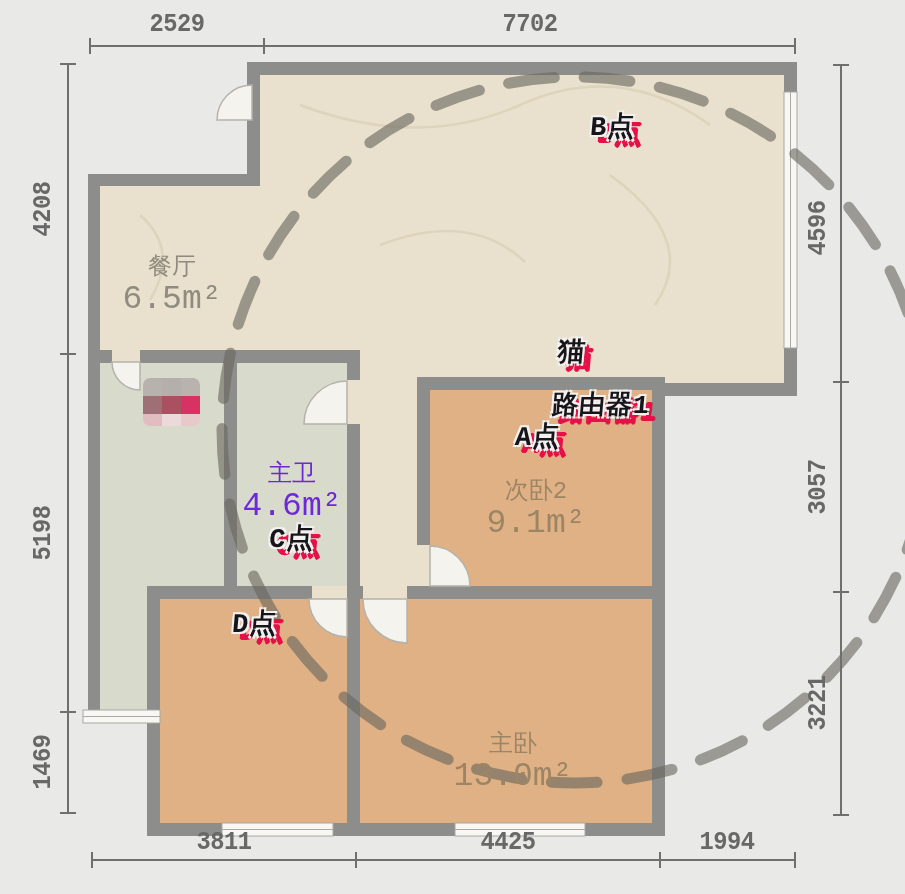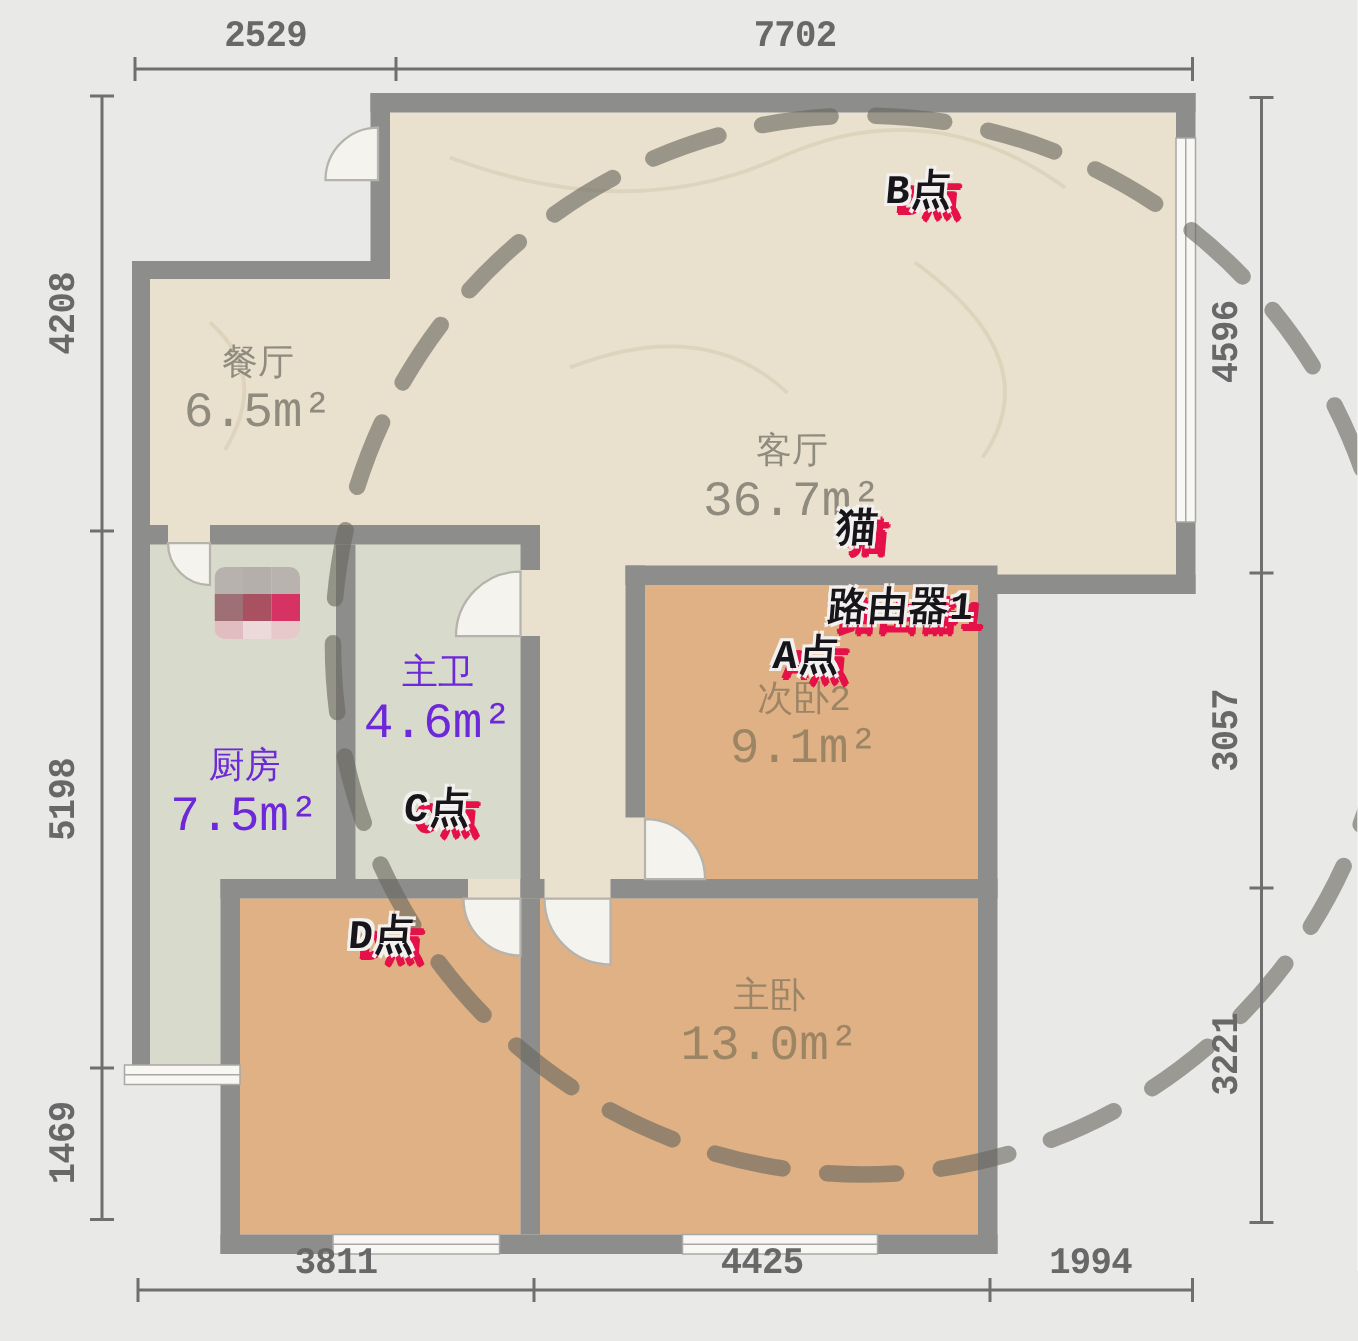--- a/index.html
+++ b/index.html
@@ -13,20 +13,21 @@
   .dim{
     position:absolute;color:#686868;font-size:25px;font-weight:700;
     letter-spacing:-0.5px;white-space:nowrap;
     transform:translate(-50%,-50%) scaleX(0.95);
   }
   .dim.vert{transform:translate(-50%,-50%) rotate(-90deg) scaleX(0.95);}
   
   .room-label{
     position:absolute;text-align:center;line-height:1.12;white-space:nowrap;
     transform:translate(-50%,-50%);
+    margin-top:24px;
   }
   .room-label .rname{font-size:24px;}
   .room-label .rarea{font-size:33px;}
   .room-label.beige{color:#8f8b7e;}
   .room-label.green{color:#6d28d9;}
   .room-label.tan{color:#9c8565;}
   
   .badge{
     position:absolute;transform:translate(-50%,-50%) skewX(-5deg);
     font-weight:800;font-size:27px;white-space:nowrap;letter-spacing:1px;
@@ -156,37 +157,29 @@
   <div class="dim vert" style="left:43px;top:762px">1469</div>
 
   <div class="dim vert" style="left:818px;top:228px">4596</div>
   <div class="dim vert" style="left:818px;top:487px">3057</div>
   <div class="dim vert" style="left:818px;top:703px">3221</div>
 
   <div class="room-label beige" style="left:172px;top:263px">
     <div class="rname">餐厅</div>
     <div class="rarea">6.5m²</div>
   </div>
-  <div class="room-label beige" style="left:528px;top:322px">
-    <div class="rname">客厅</div>
-    <div class="rarea">36.7m²</div>
-  </div>
   <div class="room-label green" style="left:292px;top:470px">
     <div class="rname">主卫</div>
     <div class="rarea">4.6m²</div>
   </div>
-  <div class="room-label green" style="left:163px;top:532px">
-    <div class="rname">厨房</div>
-    <div class="rarea">7.5m²</div>
-  </div>
   <div class="room-label tan" style="left:536px;top:487px">
     <div class="rname">次卧2</div>
     <div class="rarea">9.1m²</div>
   </div>
-  <div class="room-label tan" style="left:513px;top:685px">
+  <div class="room-label tan" style="left:513px;top:740px">
     <div class="rname">主卧</div>
     <div class="rarea">13.0m²</div>
   </div>
 
   <div class="badge" style="left:613px;top:126px">
     <span class="shadow-layer">B点</span>
     <span class="top-layer">B点</span>
   </div>
   <div class="badge" style="left:572px;top:351px">
     <span class="shadow-layer">猫</span>

